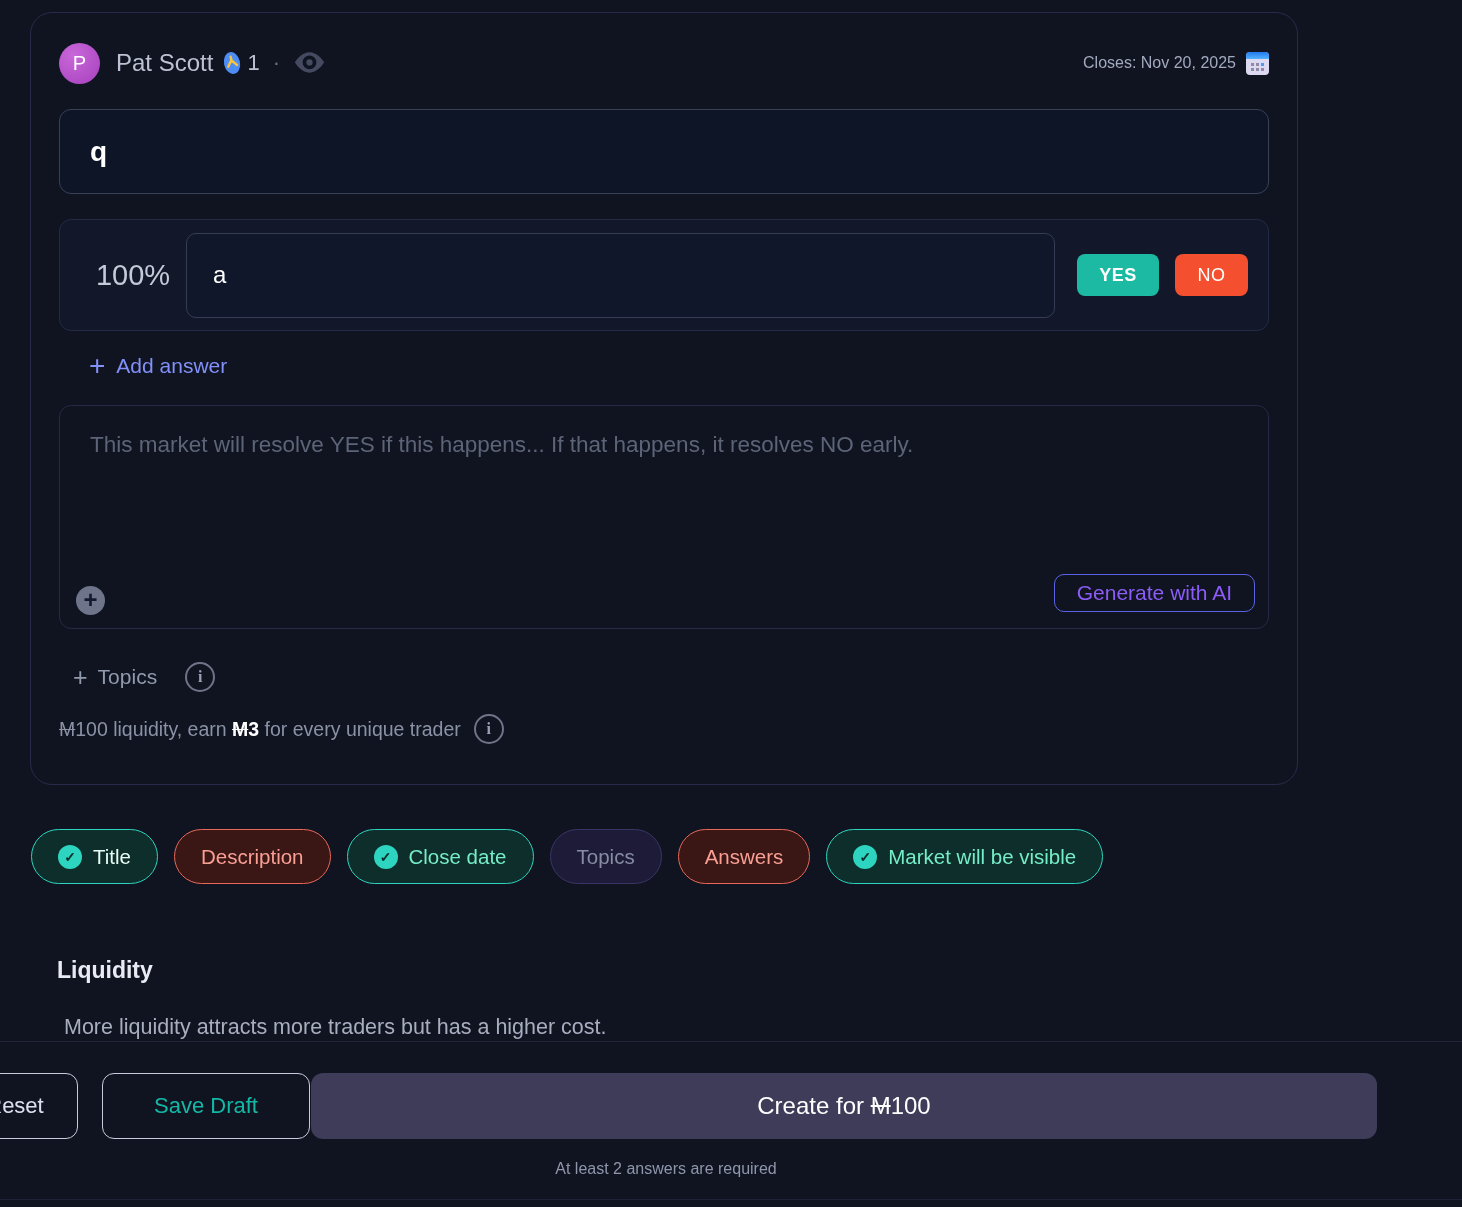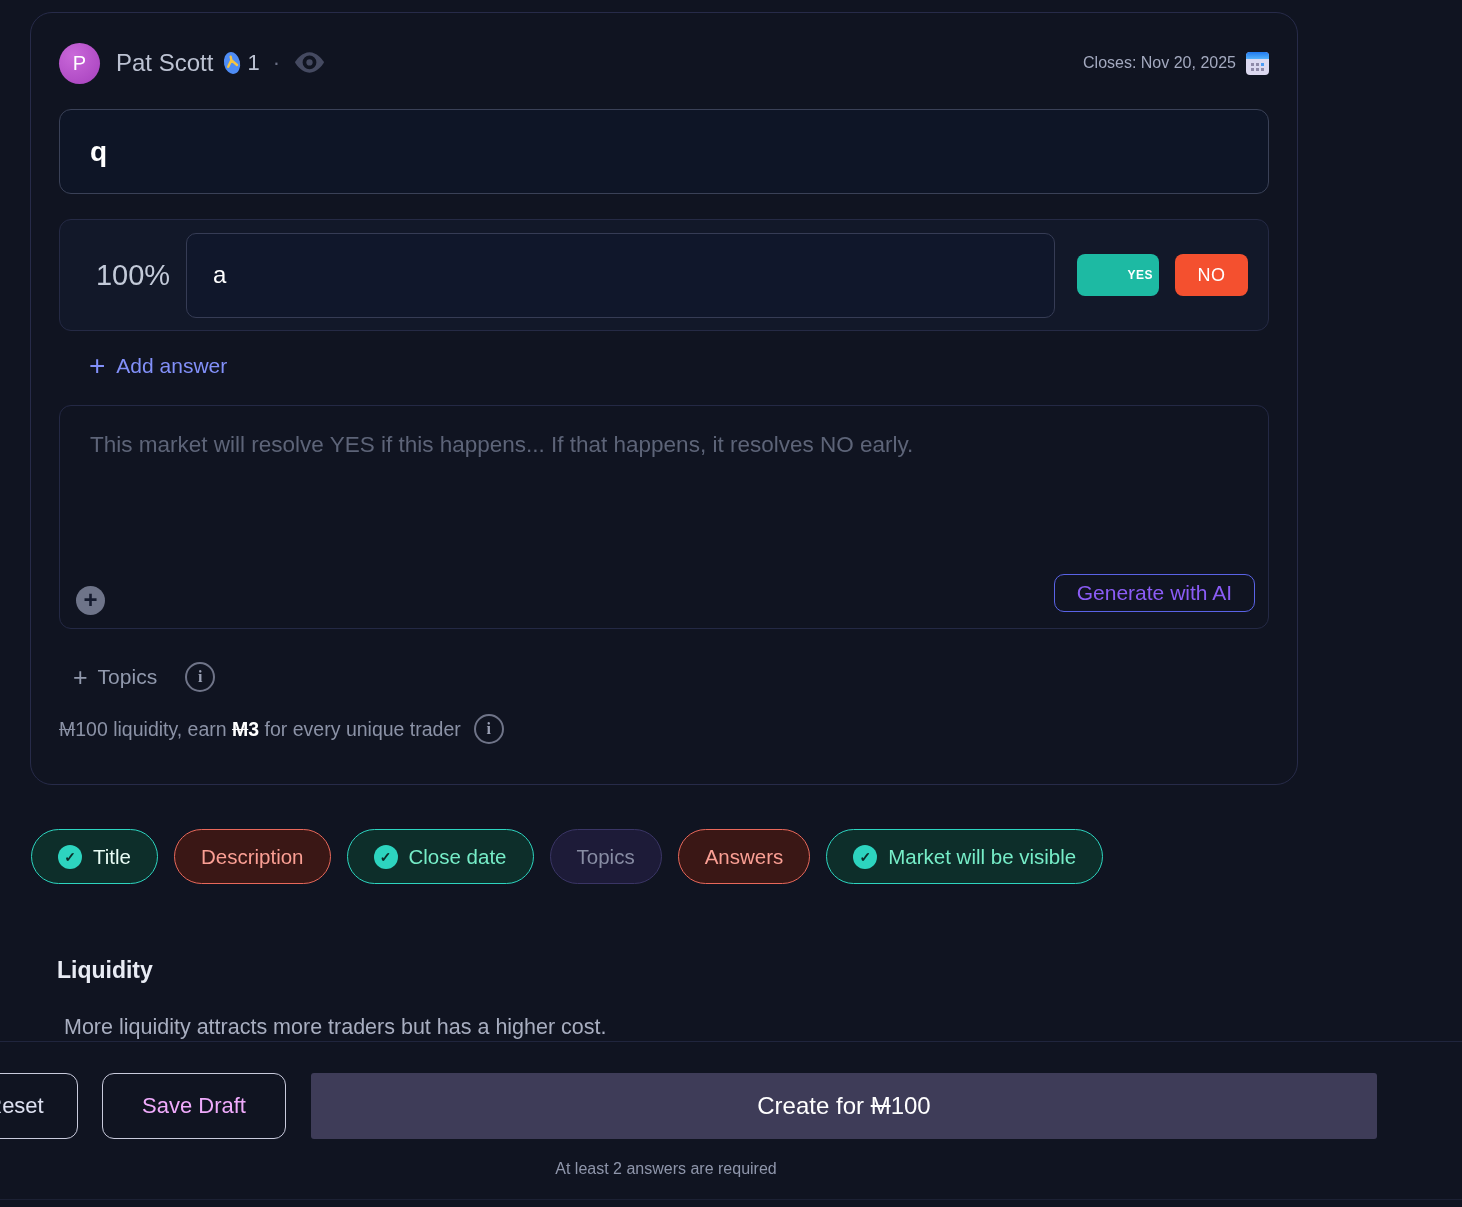--- a/index.html
+++ b/index.html
@@ -31,21 +31,21 @@
                   color:#fff;font-size:28px;font-weight:bold;padding:0 30px;
                   font-family:"Liberation Sans",sans-serif;}
 
   .answer-card{margin-top:25px;height:112px;box-sizing:border-box;border:1px solid #252a45;
                background:#121829;border-radius:12px;display:flex;align-items:center;padding:0 20px;}
   .prob{font-size:29px;color:#c3cad9;width:106px;text-align:center;flex:0 0 106px;}
   .answer-input{flex:1;min-width:0;height:85px;box-sizing:border-box;background:#10172b;
                 border:1px solid #363c55;border-radius:10px;outline:none;color:#fff;font-size:24px;
                 padding:0 26px;font-family:"Liberation Sans",sans-serif;}
   .btn-yes{margin-left:22px;width:82px;height:42px;border-radius:8px;border:none;cursor:pointer;
-           background:#1dbaa3;color:#fff;font-size:12px;font-weight:bold;letter-spacing:.5px;text-align:right;}
+           background:#1dbaa3;color:#fff;font-size:18px;font-weight:bold;letter-spacing:.5px;}
   .btn-no{margin-left:16px;width:73px;height:42px;border-radius:8px;border:none;cursor:pointer;
           background:#f4502f;color:#fff;font-size:18px;font-weight:normal;letter-spacing:.5px;}
 
   .add-answer{margin-top:20px;margin-left:30px;display:flex;align-items:center;gap:11px;height:30px;
               color:#8290f9;font-size:21px;cursor:pointer;width:fit-content;}
   .add-answer .plus{font-size:28px;font-weight:300;line-height:1;}
 
   .desc-card{margin-top:24px;height:224px;box-sizing:border-box;border:1px solid #242945;
              border-radius:12px;position:relative;padding:24px 28px;}
   .desc-area{width:100%;height:120px;background:transparent;border:none;outline:none;resize:none;
@@ -84,24 +84,24 @@
   
   .liq-title{position:absolute;left:57px;top:957px;font-size:23px;font-weight:600;color:#e8ebf4;}
   .liq-desc{position:absolute;left:64px;top:1015px;font-size:21.5px;color:#a8aec0;text-align:center;}
   .divider{position:absolute;left:0;top:1041px;width:1462px;height:1px;background:#20253d;}
   .bottom-line{position:absolute;left:0;top:1199px;width:1462px;height:1px;background:#1c2134;}
 
   
   .btn-reset{position:absolute;left:-48px;top:1073px;width:126px;height:66px;border-radius:12px;
              border:1px solid #c9cbdd;background:transparent;color:#dde0f0;font-size:22px;cursor:pointer;
              font-family:"Liberation Sans",sans-serif;}
-  .btn-save{position:absolute;left:102px;top:1073px;width:184px;height:66px;border-radius:12px;
-            border:1px solid #c9cbdd;background:transparent;color:#f0abfc;font-size:22px;cursor:pointer;
+  .btn-save{position:absolute;left:102px;top:1073px;width:208px;height:66px;border-radius:12px;
+            border:1px solid #c9cbdd;background:transparent;color:#14b8a6;font-size:22px;cursor:pointer;
             font-family:"Liberation Sans",sans-serif;}
-  .btn-create{position:absolute;left:311px;top:1073px;width:1066px;height:66px;border-radius:3px;
+  .btn-create{position:absolute;left:311px;top:1073px;width:1066px;height:66px;border-radius:12px;
               border:none;background:#3e3c58;color:#fff;font-size:24px;cursor:pointer;
               font-family:"Liberation Sans",sans-serif;}
   .note{position:absolute;left:0;top:1160px;width:1332px;text-align:center;color:#8f96ab;font-size:16px;}
 </style>
 </head>
 <body>
 
 <div class="screen">
 
   <div class="panel">

